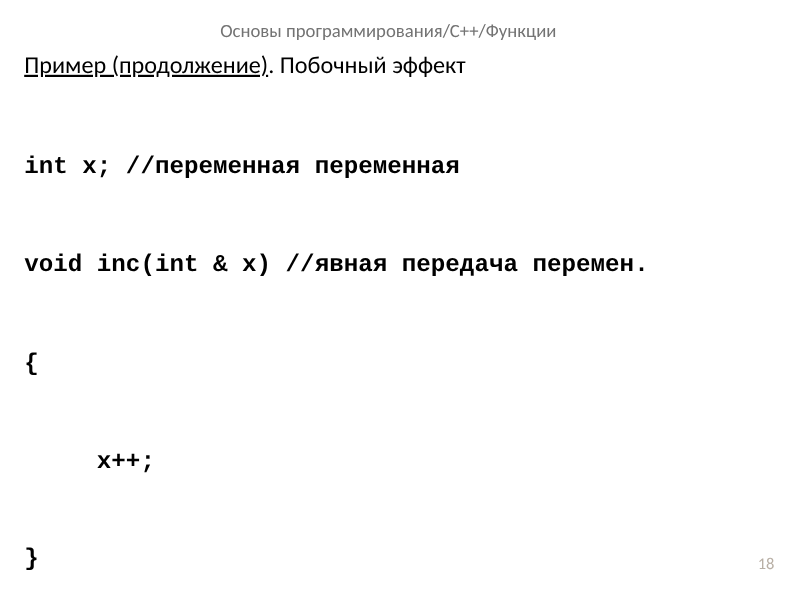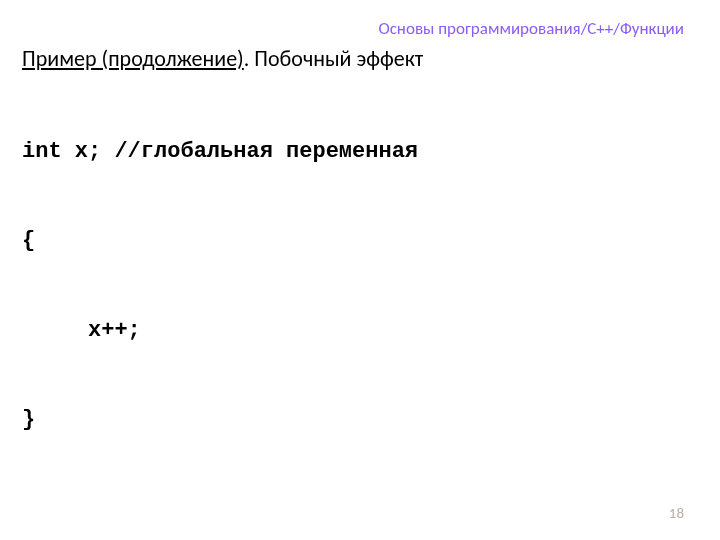--- a/index.html
+++ b/index.html
@@ -9,23 +9,23 @@
     }
     body {
       width: 720px;
       height: 540px;
       background: #ffffff;
       font-family: 'Calibri', 'Arial', sans-serif;
       position: relative;
       padding: 18px 32px 18px 22px;
     }
     .header {
-      text-align: right;
+      text-align: center;
       font-size: 17px;
-      color: #8b5cf6;
+      color: #737373;
       margin-bottom: 6px;
       padding-right: 4px;
     }
     .title {
       font-size: 22px;
       color: #000000;
       margin-bottom: 6px;
     }
     .title .underline {
       text-decoration: underline;
@@ -34,36 +34,37 @@
       font-family: 'Courier New', monospace;
       font-size: 22px;
       font-weight: bold;
       line-height: 1.35;
       white-space: pre;
       color: #000000;
     }
     .page-number {
       position: absolute;
       bottom: 18px;
-      right: 36px;
+      right: 16px;
       font-size: 15px;
       color: #b8afa5;
     }
   </style>
 </head>
 <body>
 
 <div class="header">Основы программирования/C++/Функции</div>
 
 <div class="title">
   <span class="underline">Пример (продолжение)</span><span>. Побочный эффект</span>
 </div>
 
 <div class="code">
-  <div>int x; //глобальная переменная</div>
+  <div>int x; //переменная переменная</div>
+  <div>void inc(int &amp; x) //явная передача перемен.</div>
   <div>{</div>
   <div>     x++;</div>
   <div>}</div>
   
   
   
   
   
   
   

